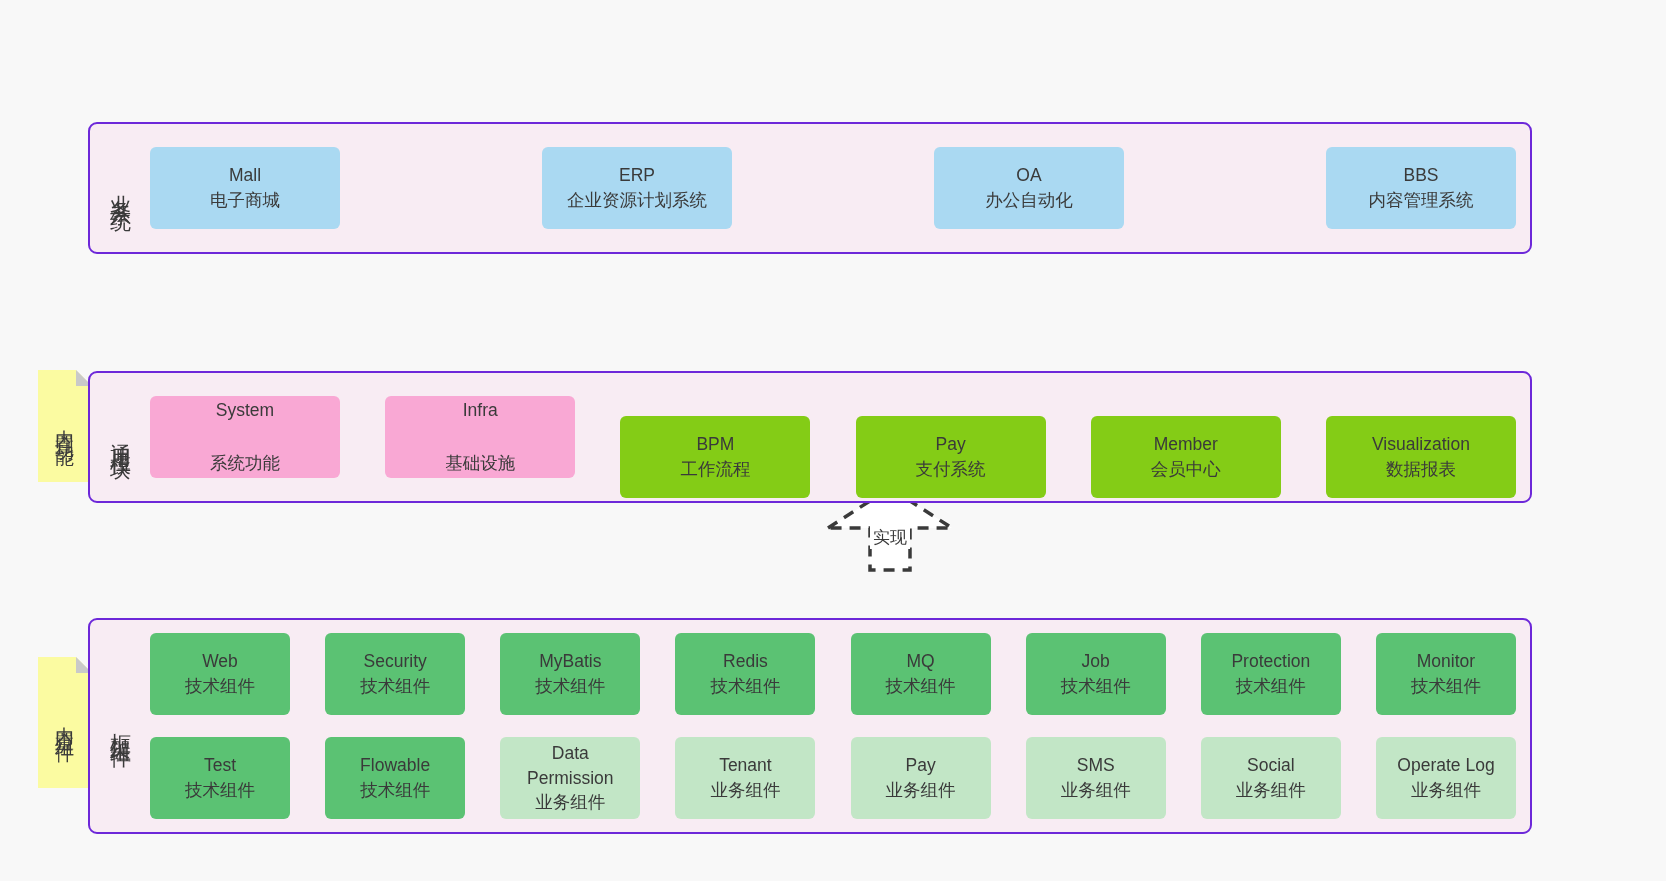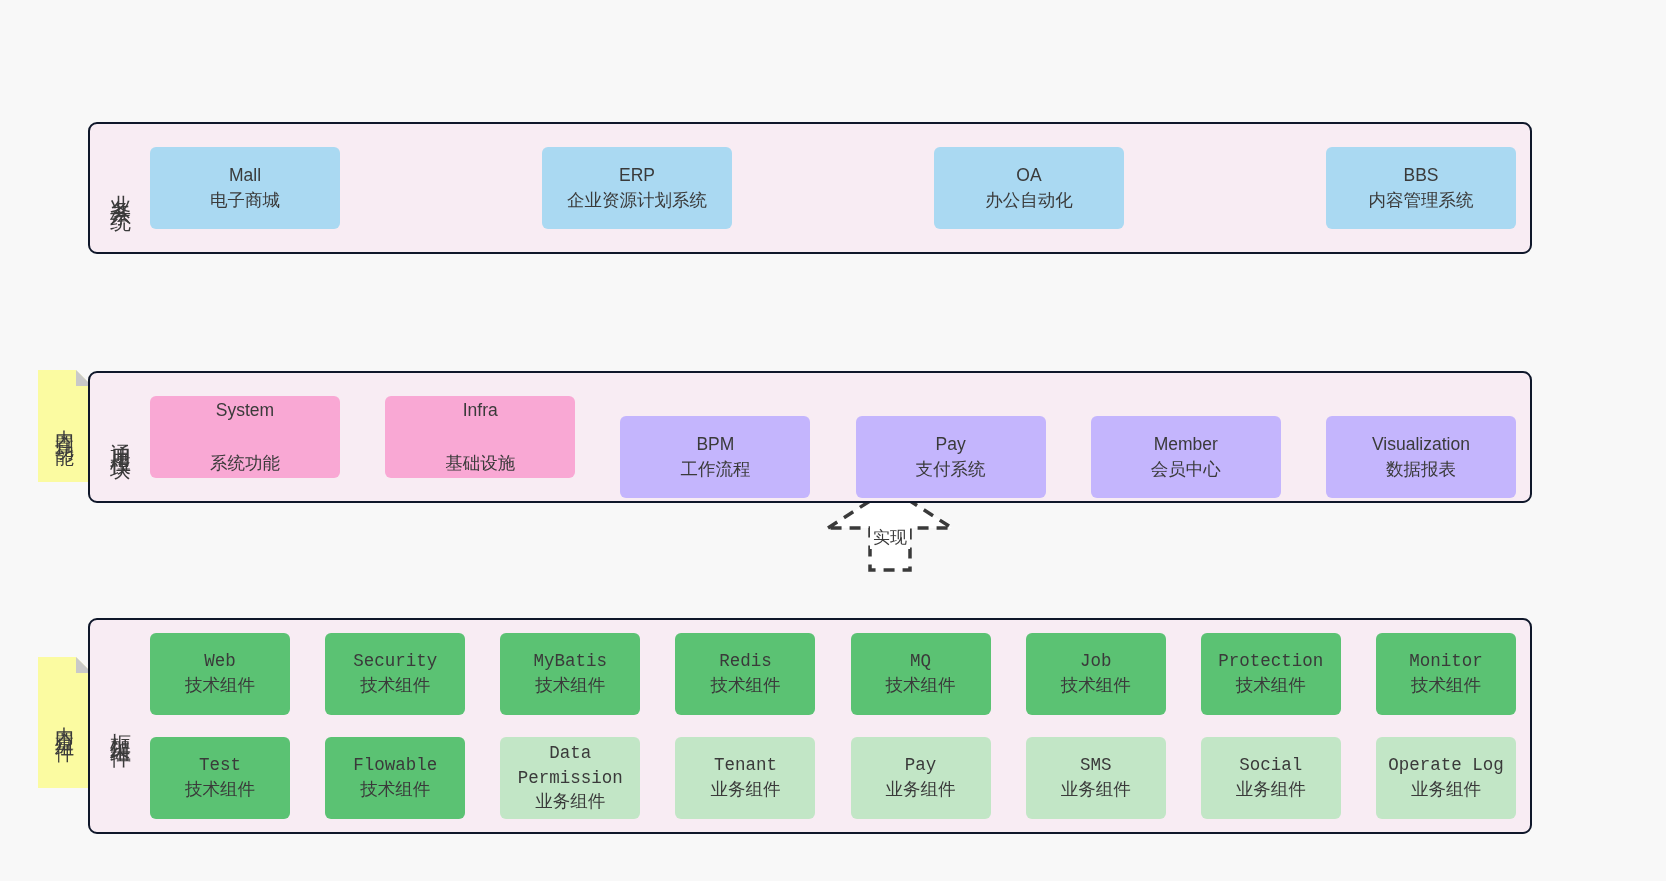--- a/index.html
+++ b/index.html
@@ -35,21 +35,21 @@
     position:absolute;top:0;right:0;width:16px;height:16px;
     background:#c9c9c9;
     clip-path:polygon(0 0,100% 100%,0 100%);
   }
 
   
   .layer{
     position:absolute;left:88px;width:1444px;
     box-sizing:border-box;
     background:#f8ecf3;
-    border:2px solid #0f172a;
+    border:2px solid #6d28d9;
     border-radius:9px;
     display:flex;align-items:center;
     z-index:1;
   }
   #layer-business{top:122px;height:132px;}
   #layer-modules{top:371px;height:132px;}
   #layer-components{top:618px;height:216px;}
 
   .layer-label{
     flex:none;width:58px;
@@ -58,38 +58,37 @@
     font-size:21px;letter-spacing:5px;line-height:1;
     margin-left:2px;
   }
   .boxes{
     flex:1;display:flex;justify-content:space-between;align-items:center;
     padding-right:14px;
   }
   .rows{
     flex:1;display:flex;flex-direction:column;gap:22px;
     padding-right:14px;
-    font-family:Liberation Mono, monospace;
   }
   .rows .boxes{flex:none;padding-right:0;}
 
   
   .box{
     box-sizing:border-box;
     border-radius:6px;
     display:flex;flex-direction:column;align-items:center;justify-content:center;
     text-align:center;
     font-size:17.5px;line-height:1.42;
     padding:2px 8px;
   }
   .box-lg{width:190px;height:82px;}
   .box-sm{width:140px;height:82px;}
   .blue{background:#aad9f2;}
   .red{background:#f9a8d4;justify-content:space-between;}
-  .pink{background:#c4b5fd;margin-top:40px;}
+  .pink{background:#84cc16;margin-top:40px;}
   .green{background:#5bc273;}
   .green-light{background:#c2e6c6;}
 
   
   .arrow{position:absolute;width:130px;height:88px;z-index:0;}
   #arrow-build{left:807px;top:268px;}
   #arrow-implement{left:825px;top:484px;}
   .arrow svg{position:absolute;inset:0;}
   .arrow-label{
     position:absolute;left:50%;top:42px;transform:translateX(-50%);

